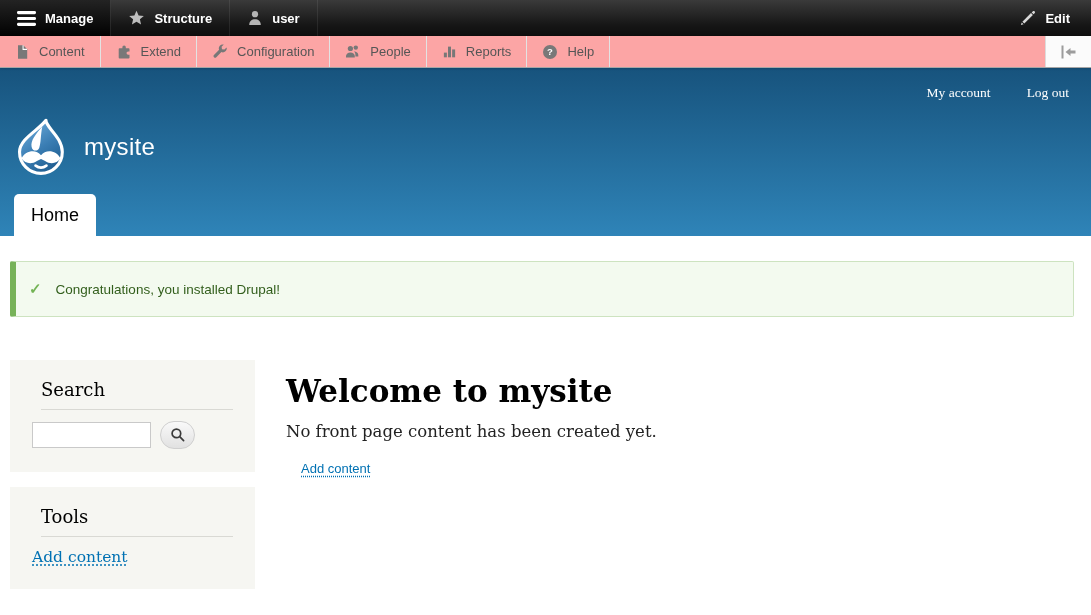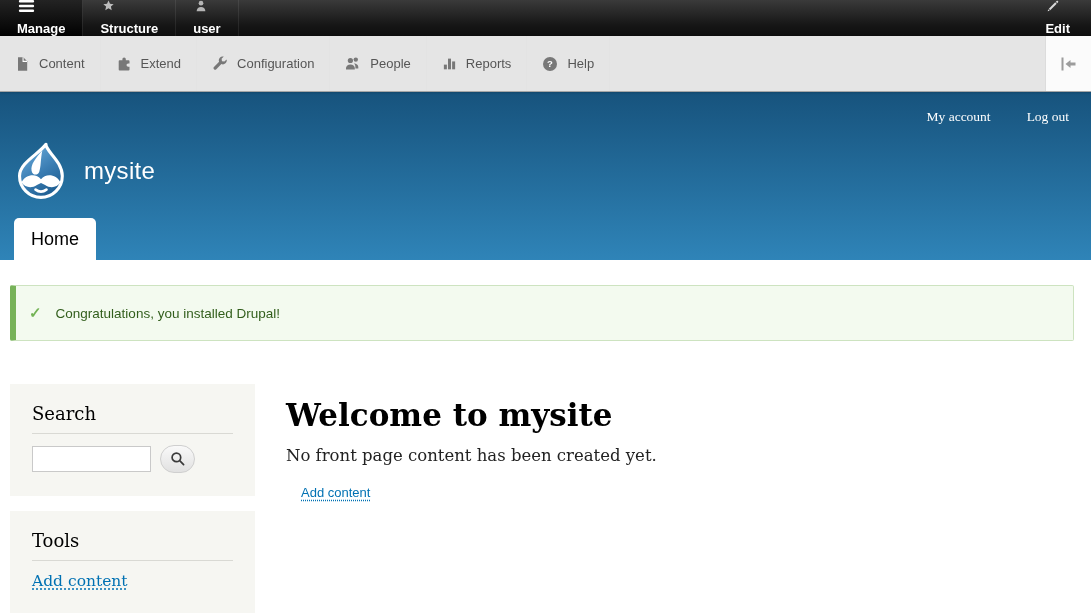--- a/index.html
+++ b/index.html
@@ -7,37 +7,36 @@
   body { font-family: "Liberation Sans", sans-serif; background: #fff; }
   a { text-decoration: none; cursor: pointer; }
 
   
   .admin-bar {
     height: 36px;
     background: linear-gradient(180deg, #3a3a3a 0%, #161616 70%, #0e0e0e 100%);
     display: flex; align-items: stretch;
   }
   .bar-item {
-    display: flex; align-items: flex-start; gap: 9px;
+    display: flex; align-items: center; gap: 9px;
     padding: 0 17px; color: #fff; font-size: 13px; font-weight: bold;
     border-right: 1px solid rgba(255,255,255,0.08);
     cursor: pointer;
-    flex-direction: column;
   }
   .bar-item.active {
     background: linear-gradient(180deg, #232323 0%, #010101 100%);
     border-right: 1px solid rgba(255,255,255,0.12);
   }
   .bar-spacer { flex: 1; border: none; }
   .bar-item.edit { border-right: none; padding-right: 21px; }
   .bar-item svg { display: block; }
 
   
   .tray {
-    height: 56px; background: #e5e5e5;
+    height: 32px; background: #fca5a5;
     border-bottom: 1px solid #a6a6a6;
     display: flex; align-items: stretch;
     box-shadow: 0 1px 2px rgba(0,0,0,0.15);
     position: relative; z-index: 2;
   }
   .tray-item {
     display: flex; align-items: center; gap: 9px;
     padding: 0 15px; color: #565656; font-size: 13px;
     border-right: 1px solid #e3e3e3; cursor: pointer;
   }
@@ -82,20 +81,21 @@
   .tick { color: #73b355; font-weight: bold; font-size: 15px; }
 
   
   .layout { display: flex; align-items: flex-start; margin: 43px 0 0 10px; }
   .sidebar { width: 245px; flex-shrink: 0; display: flex; flex-direction: column; gap: 15px; }
   .block { background: #f6f6f2; padding: 19px 22px 23px; }
   .block h2 {
     font-family: "DejaVu Serif", serif; font-size: 18px; font-weight: normal;
     color: #000; padding-bottom: 9px; margin-bottom: 11px;
     border-bottom: 1px solid #d9d9d4;
+    margin-left: 9px;
   }
   .search-row { display: flex; align-items: center; gap: 9px; }
   .search-input {
     width: 119px; height: 26px; border: 1px solid #c9c9c9;
     background: #fff; padding: 0 6px; font-size: 13px;
   }
   .search-btn {
     width: 35px; height: 28px; border-radius: 14px;
     border: 1px solid #cfcfcf;
     background: linear-gradient(180deg, #f9f9f9 0%, #e1e1e1 100%);

